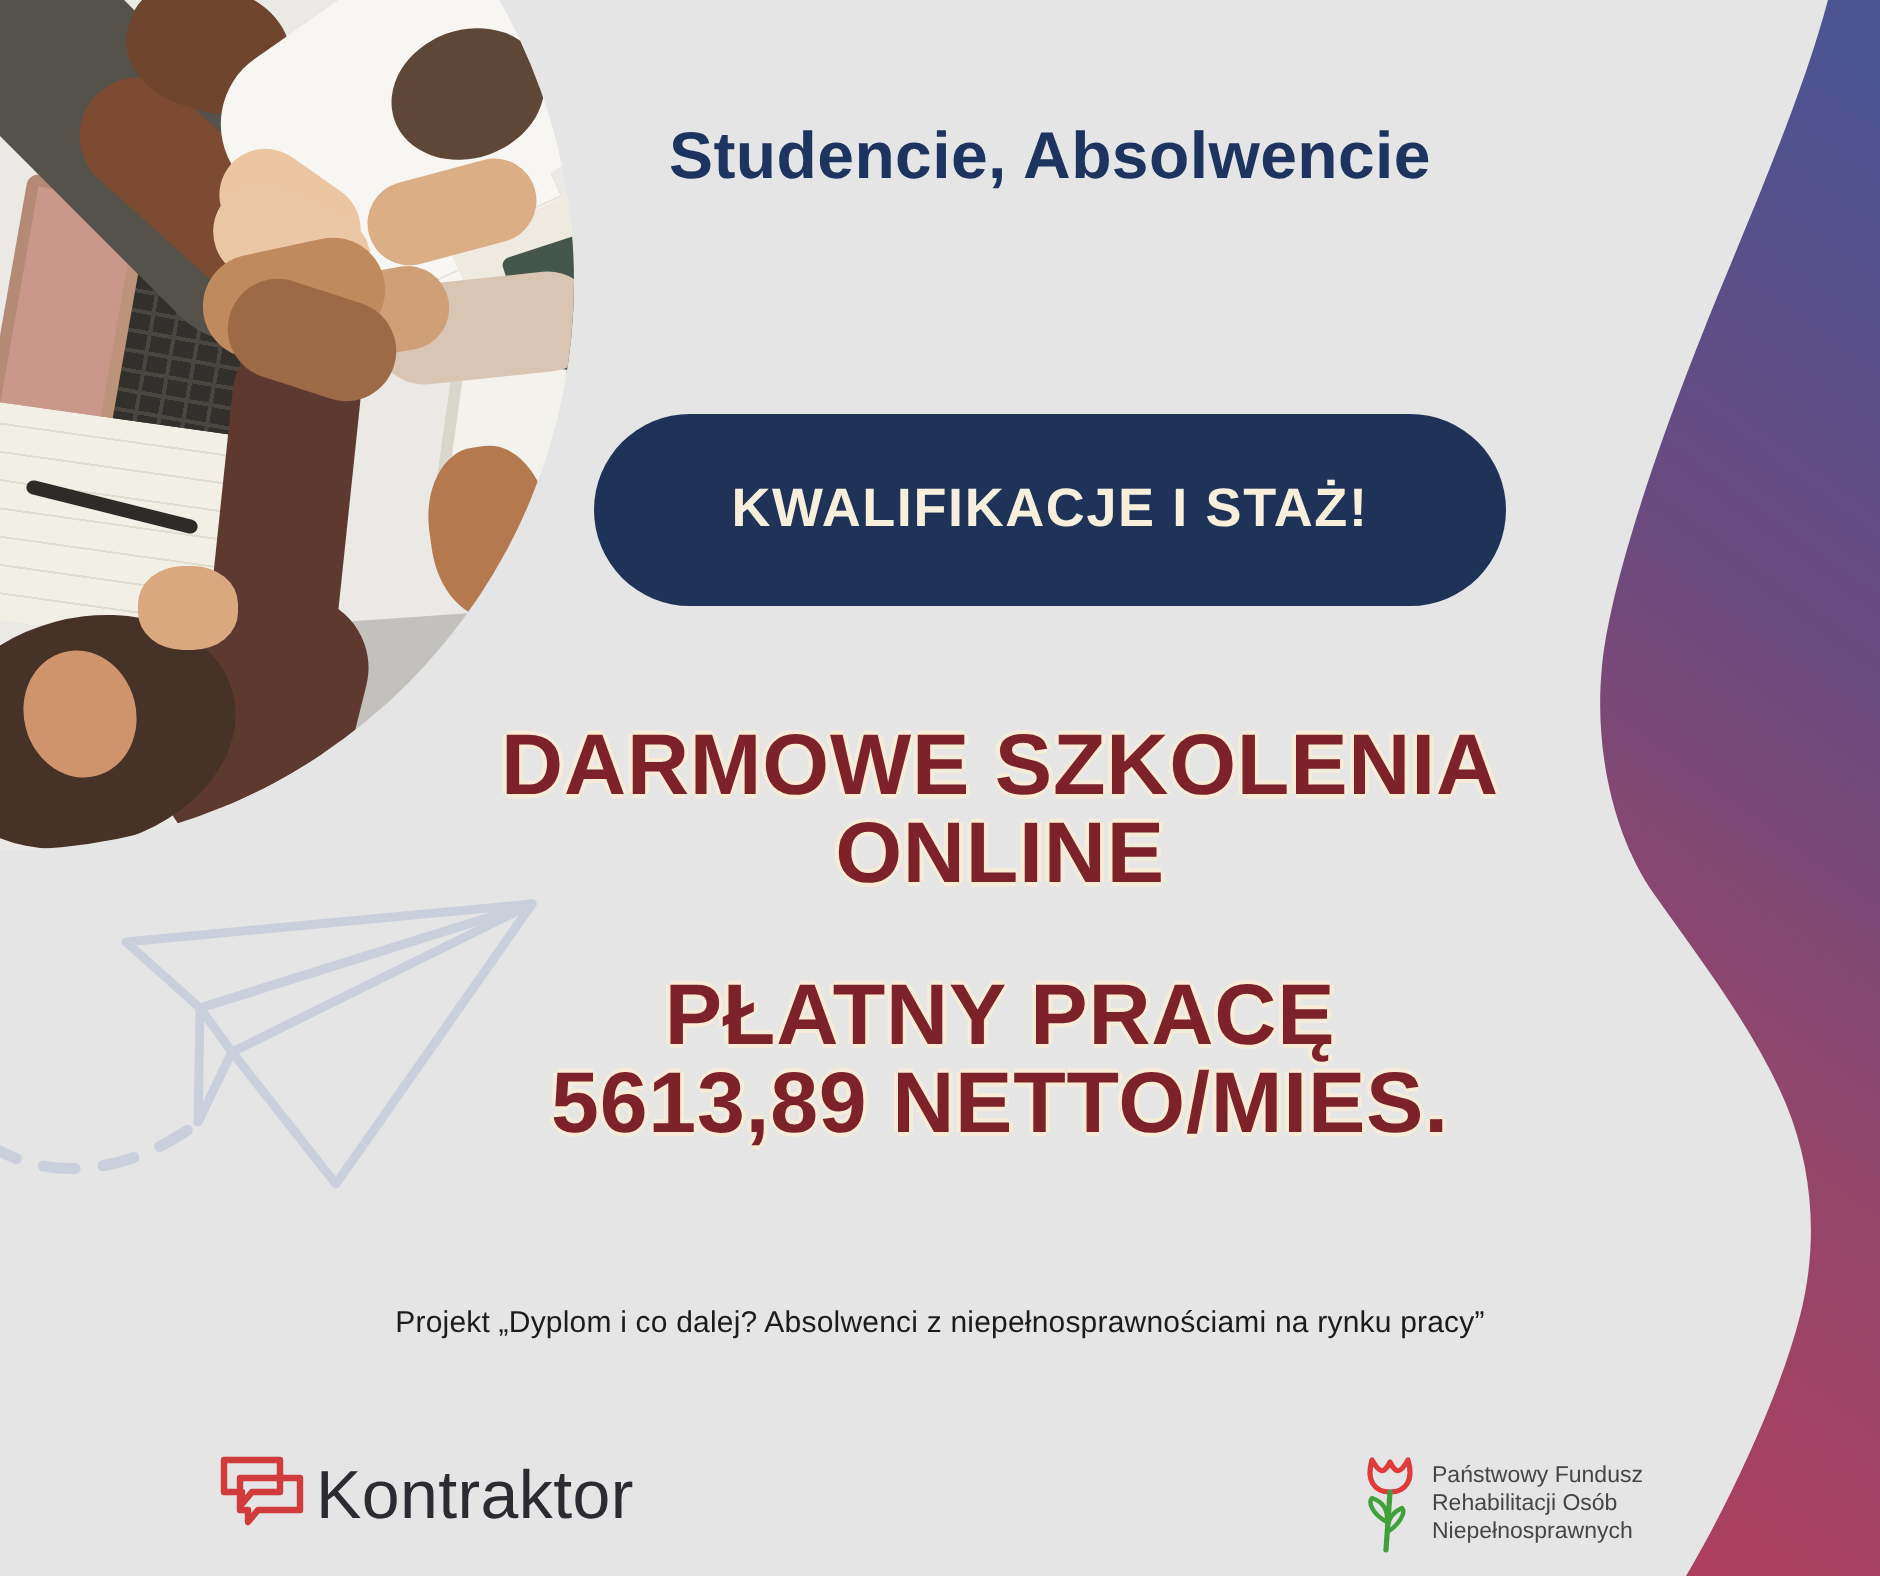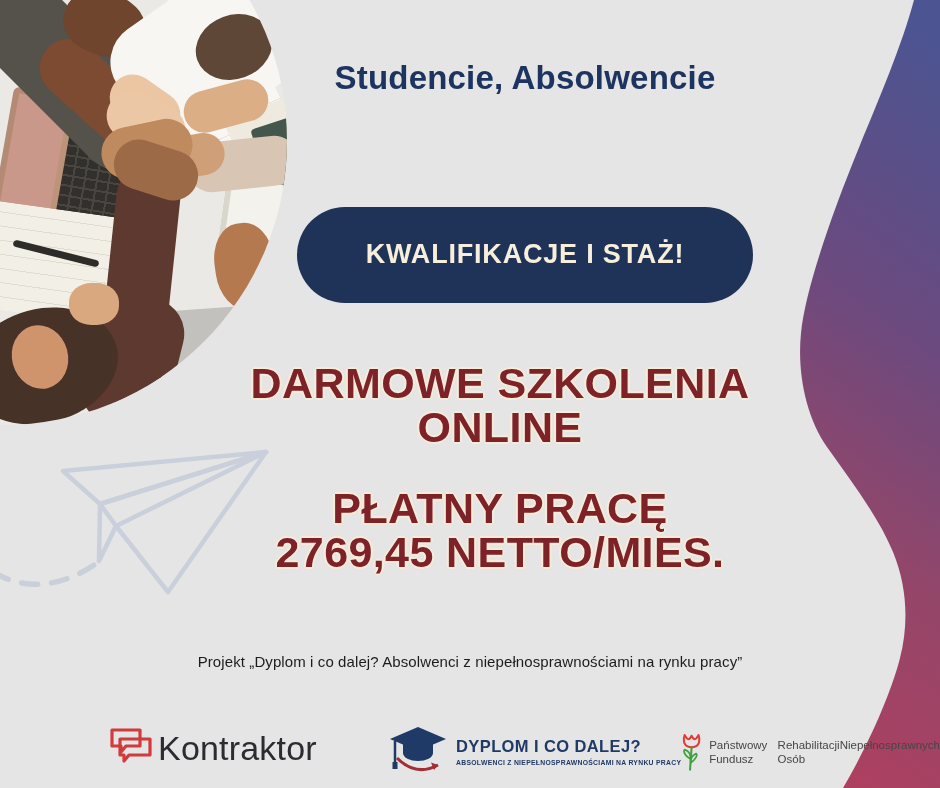--- a/index.html
+++ b/index.html
@@ -37,21 +37,21 @@
 
   
   .logo{position:absolute;display:flex;align-items:center;}
   .logo-kontraktor{left:106px;top:726px;}
   .kontraktor-label{font-size:34px;color:#2b2b31;font-weight:500;margin-left:4px;letter-spacing:.2px;}
   .logo-dyplom{left:386px;top:722px;}
   .dyplom-text{display:flex;flex-direction:column;margin-left:6px;}
   .dyplom-title{font-size:16.5px;font-weight:bold;color:#1f3a66;letter-spacing:.4px;}
   .dyplom-subtitle{font-size:6.8px;font-weight:bold;color:#1f3a66;letter-spacing:.3px;margin-top:3px;white-space:nowrap;}
   .logo-pfron{left:680px;top:726px;}
-  .pfron-text{display:flex;flex-direction:row;margin-left:6px;font-size:11.5px;color:#464646;line-height:1.22;}
+  .pfron-text{display:flex;flex-direction:column;margin-left:6px;font-size:11.5px;color:#464646;line-height:1.22;}
 </style>
 </head>
 <body>
 
 <div class="canvas">
 
   <svg class="wave-svg" viewBox="0 0 940 788" aria-hidden="true">
     <defs>
       <linearGradient id="waveGrad" x1="0.55" y1="0" x2="0.42" y2="1">
         <stop offset="0" stop-color="#4c5491"></stop>
@@ -119,51 +119,37 @@
   <div class="cta-pill">
     <div>KWALIFIKACJE I STAŻ!</div>
   </div>
 
   <div class="offer offer-training">
     <div>DARMOWE SZKOLENIA</div>
     <div>ONLINE</div>
   </div>
   <div class="offer offer-internship">
     <div>PŁATNY PRACĘ</div>
-    <div>2769,45 NETTO/MIES.</div>
+    <div>5613,89 NETTO/MIES.</div>
   </div>
 
   <div class="disclaimer">
     <div>Projekt „Dyplom i co dalej? Absolwenci z niepełnosprawnościami na rynku pracy”</div>
   </div>
 
   <div class="logo logo-kontraktor">
     <svg width="48" height="44" viewBox="0 0 48 44" aria-hidden="true">
       <g fill="none" stroke="#d23b3b" stroke-width="3.2" stroke-linejoin="round">
         <path d="M6,4 h28 v16 h-14 l-5,6 v-6 h-9 Z"></path>
         <path d="M14,13 h30 v16 h-21 l-5,6 v-6 h-4 Z"></path>
       </g>
     </svg>
     <span class="kontraktor-label">Kontraktor</span>
   </div>
 
-  <div class="logo logo-dyplom">
-    <svg width="64" height="58" viewBox="0 0 64 58" aria-hidden="true">
-      <polygon points="32,5 60,17 32,29 4,17" fill="#1f3a66"></polygon>
-      <path d="M17,22 h30 v9 a15,8 0 0 1 -30,0 Z" fill="#1f3a66"></path>
-      <line x1="9" y1="19" x2="9" y2="40" stroke="#1f3a66" stroke-width="2.5"></line>
-      <rect x="6.5" y="40" width="5" height="7" fill="#1f3a66"></rect>
-      <path d="M11,36 Q30,55 52,43" fill="none" stroke="#a32e35" stroke-width="3"></path>
-      <polygon points="52,43 45,40.5 48,48" fill="#a32e35"></polygon>
-    </svg>
-    <div class="dyplom-text">
-      <span class="dyplom-title">DYPLOM I CO DALEJ?</span>
-      <span class="dyplom-subtitle">ABSOLWENCI Z NIEPEŁNOSPRAWNOŚCIAMI NA RYNKU PRACY</span>
-    </div>
-  </div>
 
   <div class="logo logo-pfron">
     <svg width="30" height="52" viewBox="0 0 30 52" aria-hidden="true">
       <g fill="none" stroke-linecap="round" stroke-linejoin="round">
         <path d="M6,4 C3,14 7,20 15,20 C23,20 27,14 24,4 C20,11 18,11 15,5 C12,11 10,11 6,4 Z" stroke="#e03a3a" stroke-width="2.6"></path>
         <path d="M15,20 L13,49" stroke="#3fa13a" stroke-width="2.6"></path>
         <path d="M13.5,35 C6,31 4,25 6,23 C12,25 14,29 13.5,35 Z" stroke="#3fa13a" stroke-width="2.2"></path>
         <path d="M13.8,40 C20,36 23,30 21,28 C15.5,30.5 13.5,34.5 13.8,40 Z" stroke="#3fa13a" stroke-width="2.2"></path>
       </g>
     </svg>

